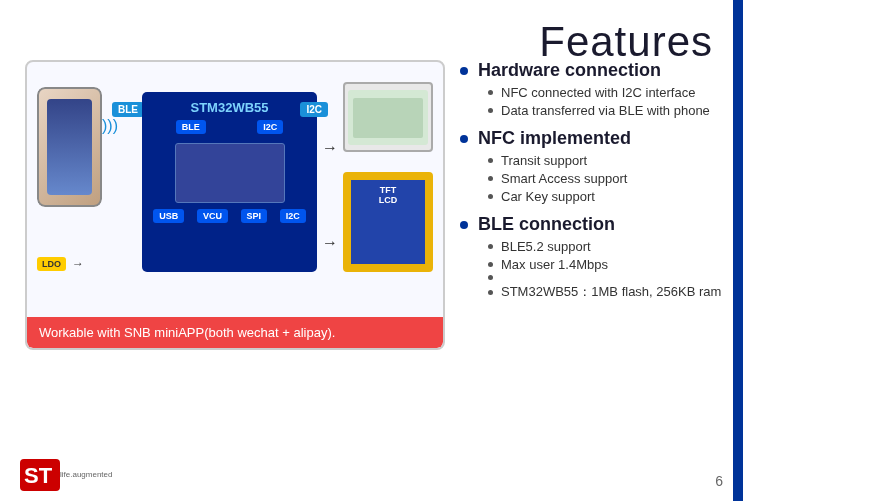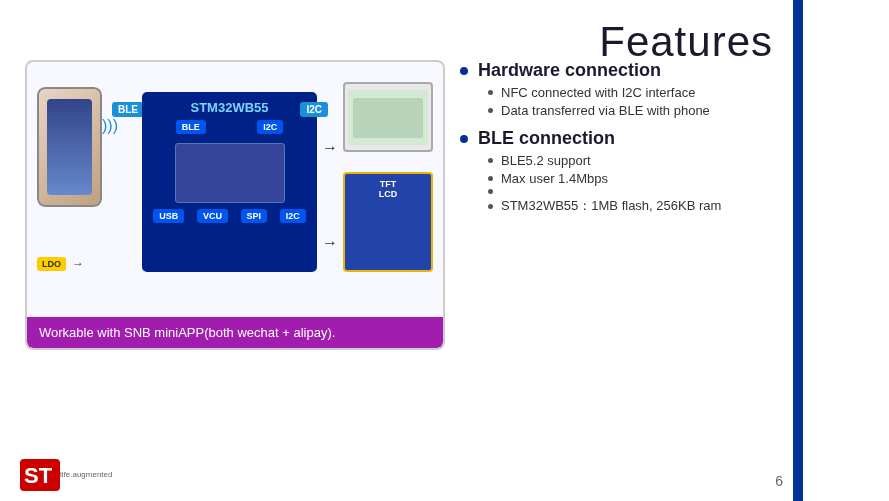--- a/index.html
+++ b/index.html
@@ -7,21 +7,21 @@
     body {
       width: 889px;
       height: 501px;
       background: #ffffff;
       font-family: 'Segoe UI', Arial, sans-serif;
       overflow: hidden;
       position: relative;
     }
 
     .page {
-      width: 803px;
+      width: 743px;
       height: 501px;
       position: relative;
       padding: 0;
       border-radius: 27px;
     }
 
     
     .accent-bar {
       position: absolute;
       right: 0;
@@ -151,21 +151,21 @@
     }
 
     
     .lcd-placeholder {
       position: absolute;
       right: 10px;
       top: 110px;
       width: 90px;
       height: 100px;
       background: #2244aa;
-      border: 2px solid #eab308;
+      border: 8px solid #eab308;
       border-radius: 4px;
     }
 
     
     .ldo-label {
       position: absolute;
       left: 10px;
       top: 195px;
       background: #ffcc00;
       color: #333;
@@ -181,21 +181,21 @@
       color: #333;
       font-size: 16px;
     }
 
     
     .workable-bar {
       position: absolute;
       bottom: 0;
       left: 0;
       right: 0;
-      background: #a21caf;
+      background: #ef4444;
       color: white;
       padding: 8px 12px;
       font-size: 13px;
       border-radius: 0 0 6px 6px;
     }
 
     
     .content-section {
       position: absolute;
       left: 460px;
@@ -413,20 +413,40 @@
           <div class="bullet-sub"></div>
           <span class="sub-text">NFC connected with I2C interface</span>
         </div>
         <div class="sub-item">
           <div class="bullet-sub"></div>
           <span class="sub-text">Data transferred via BLE with phone</span>
         </div>
       </div>
     </div>
 
+    <div class="feature-group">
+      <div class="feature-main">
+        <div class="bullet-main"></div>
+        <span class="feature-main-text">NFC implemented</span>
+      </div>
+      <div class="sub-items">
+        <div class="sub-item">
+          <div class="bullet-sub"></div>
+          <span class="sub-text">Transit support</span>
+        </div>
+        <div class="sub-item">
+          <div class="bullet-sub"></div>
+          <span class="sub-text">Smart Access support</span>
+        </div>
+        <div class="sub-item">
+          <div class="bullet-sub"></div>
+          <span class="sub-text">Car Key support</span>
+        </div>
+      </div>
+    </div>
 
     <div class="feature-group">
       <div class="feature-main">
         <div class="bullet-main"></div>
         <span class="feature-main-text">BLE connection</span>
       </div>
       <div class="sub-items">
         <div class="sub-item">
           <div class="bullet-sub"></div>
           <span class="sub-text">BLE5.2 support</span>

